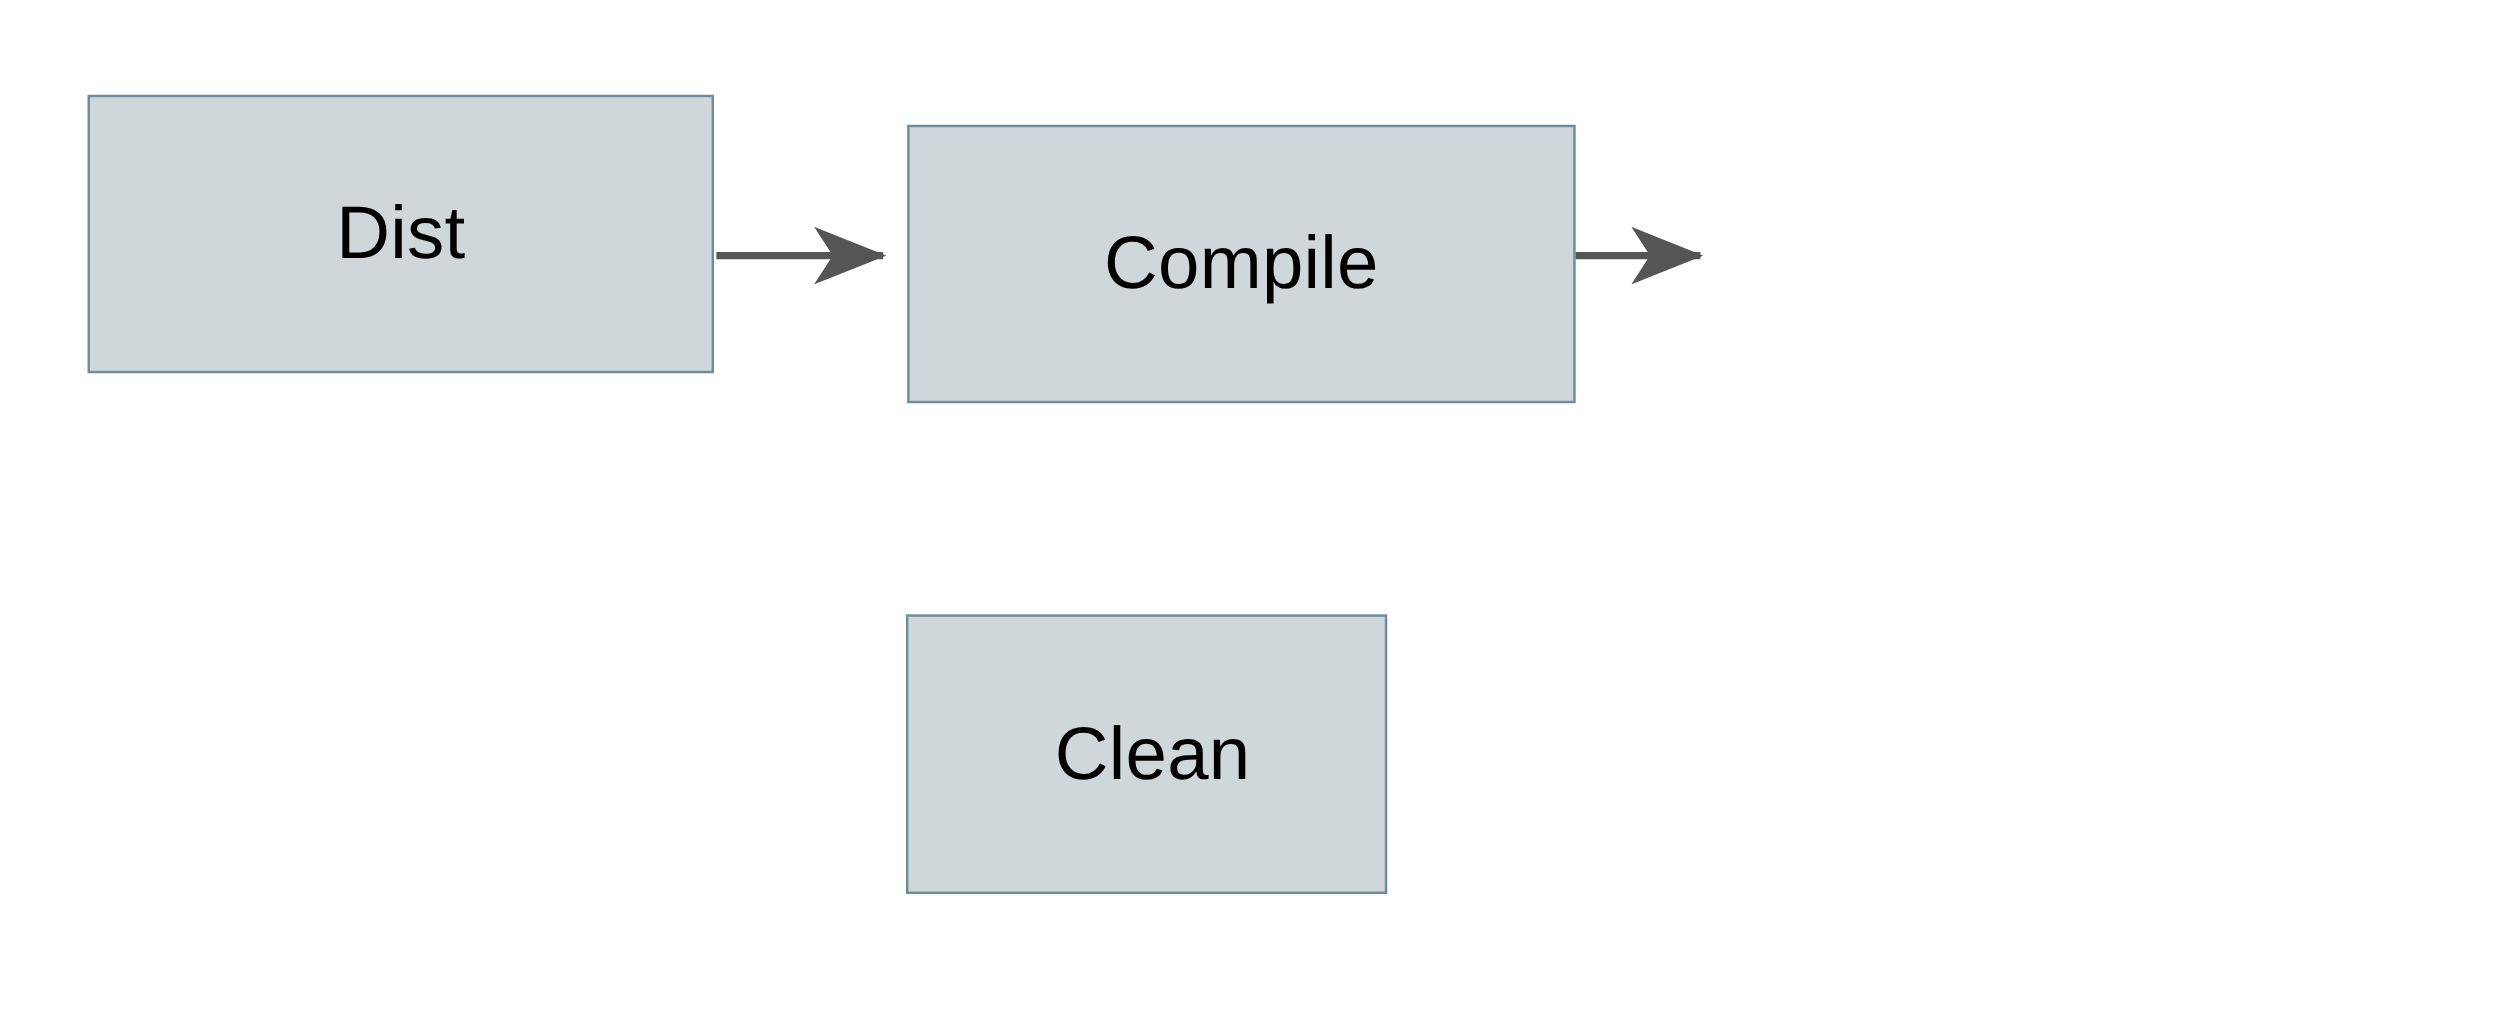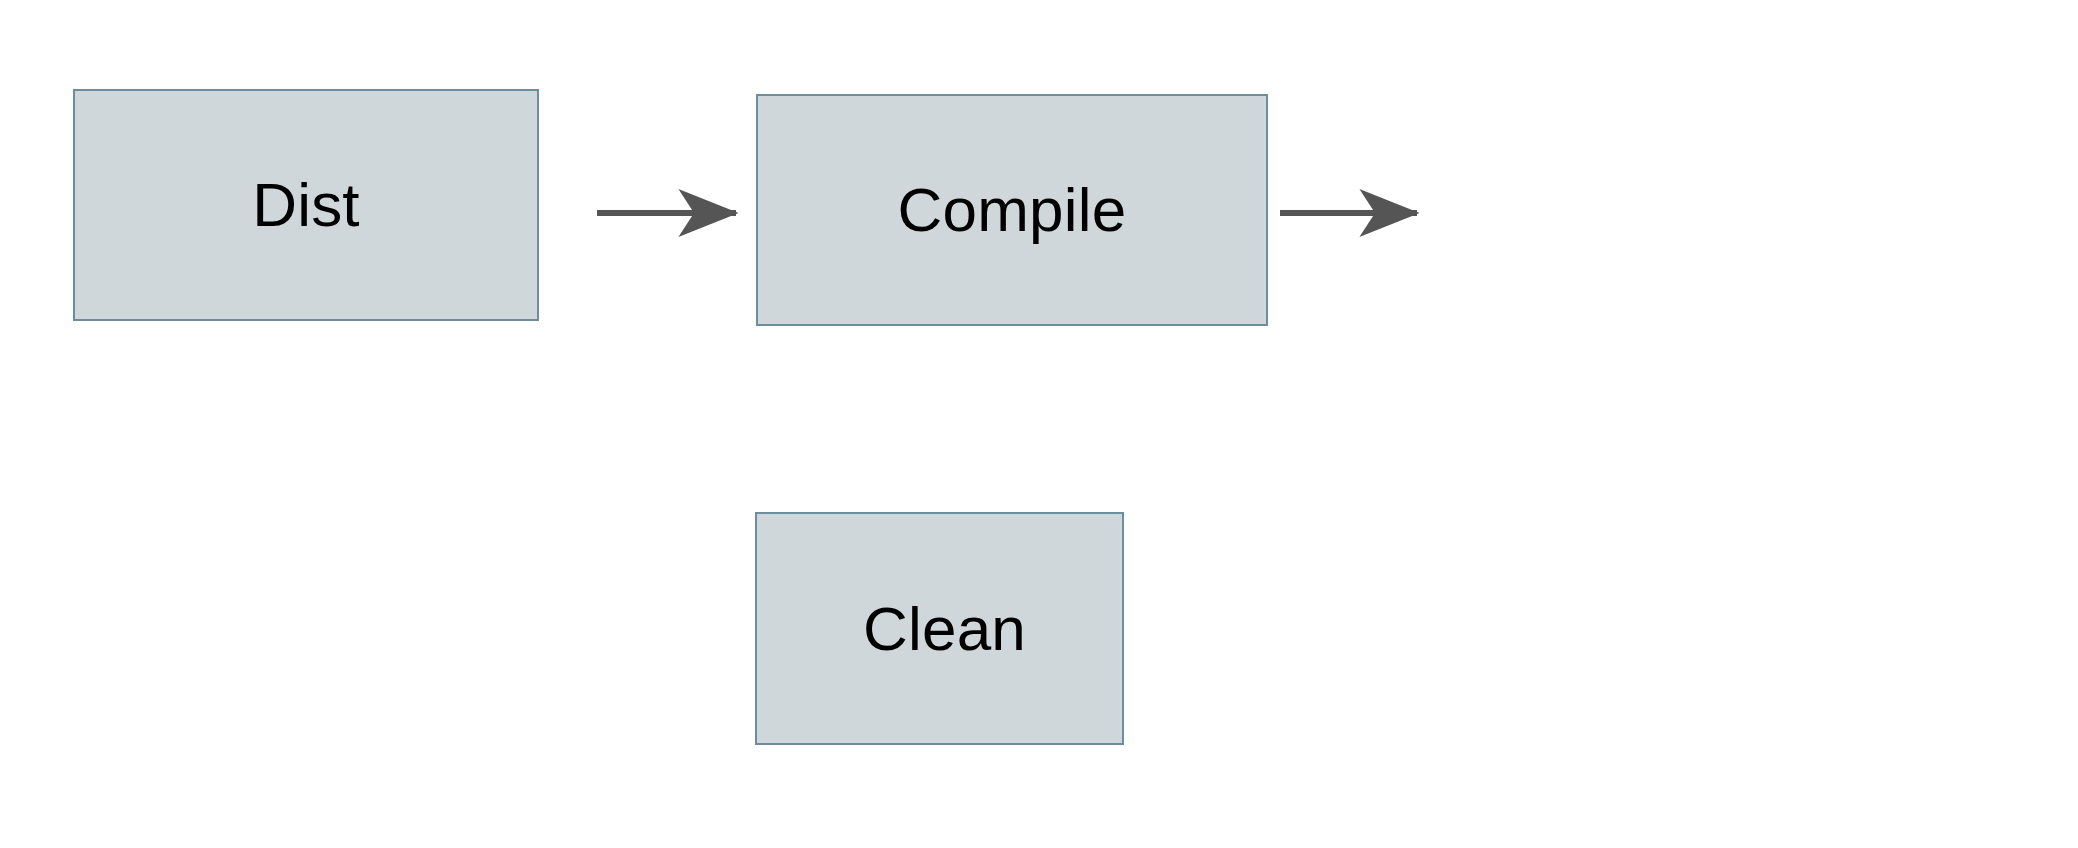--- a/index.html
+++ b/index.html
@@ -63,26 +63,26 @@
 
     <g>
       <line class="edge-path" x1="597" y1="213" x2="736" y2="213" stroke="#555555" stroke-width="6" marker-end="url(#arrow-barbed)"></line>
     </g>
 
     <g>
       <line class="edge-path" x1="1280" y1="213" x2="1417" y2="213" stroke="#555555" stroke-width="6" marker-end="url(#arrow-barbed)"></line>
     </g>
   </svg>
 
-  <div class="node-box" id="node-dist" style="left:73px; top:89px; width:466px; height:232px;">
+  <div class="node-box" id="node-dist" style="left:73px; top:79px; width:522px; height:232px;">
     <span class="node-label">Dist</span>
   </div>
 
-  <div class="node-box" id="node-compile" style="left:756px; top:94px; width:512px; height:232px;">
+  <div class="node-box" id="node-compile" style="left:756px; top:104px; width:557px; height:232px;">
     <span class="node-label">Compile</span>
   </div>
 
 
-  <div class="node-box" id="node-clean" style="left:755px; top:512px; width:369px; height:233px;padding-left:10px;">
+  <div class="node-box" id="node-clean" style="left:755px; top:512px; width:401px; height:233px;padding-left:10px;">
     <span class="node-label">Clean</span>
   </div>
 
 </div>
 
 </body></html>

